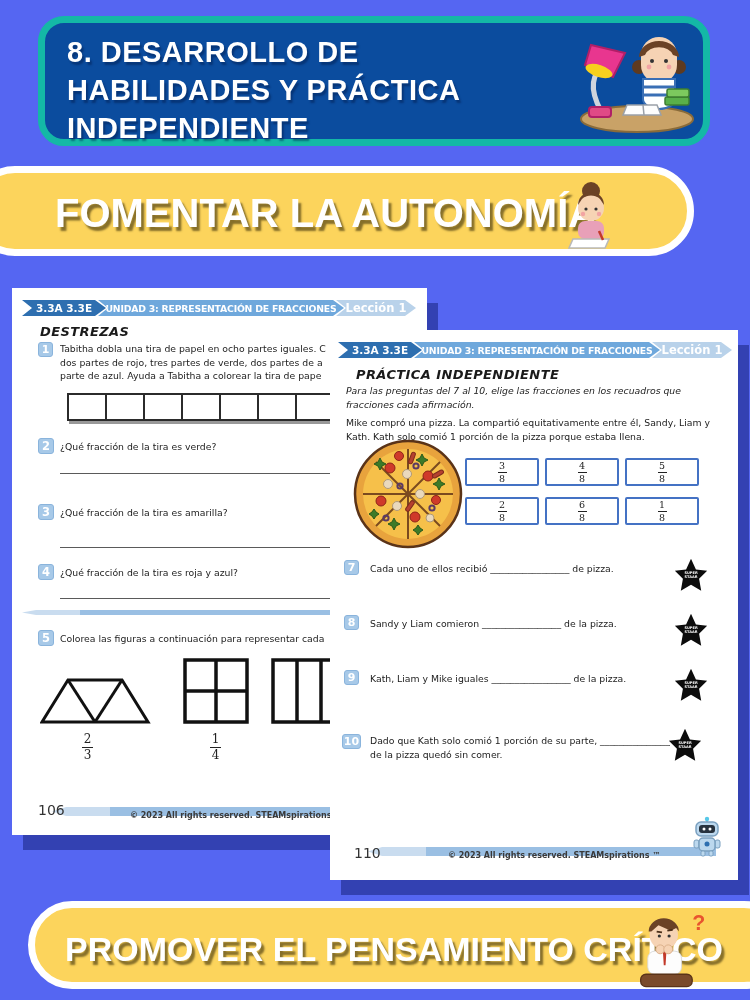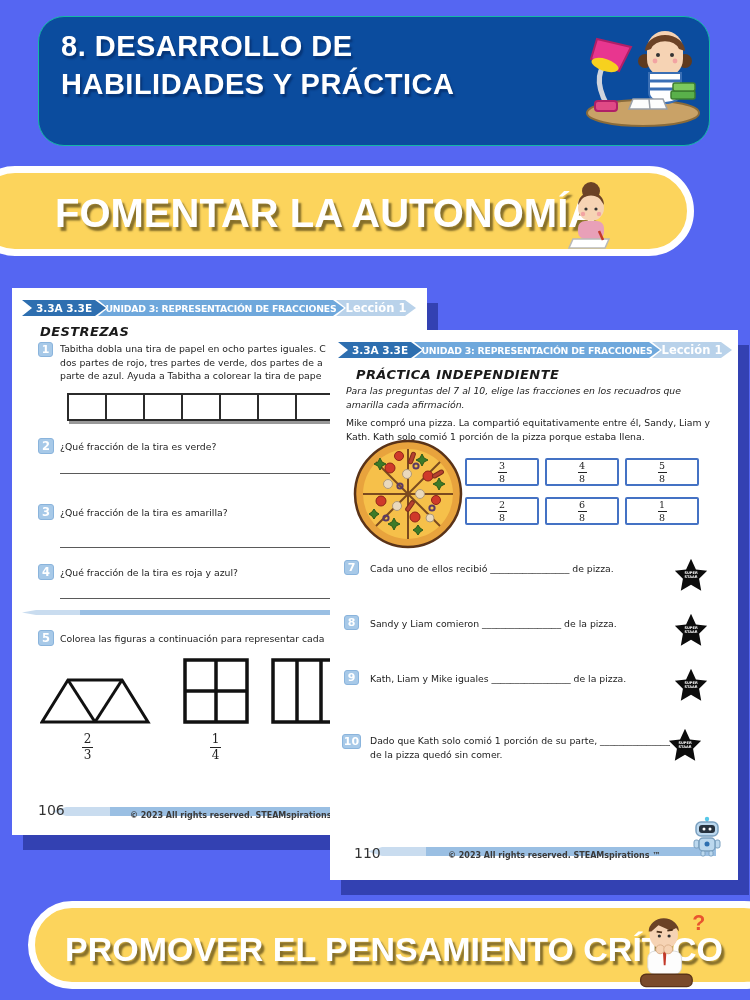--- a/index.html
+++ b/index.html
@@ -2,21 +2,21 @@
 <html><head>
 <meta charset="utf-8">
 <style>
   html,body{margin:0;padding:0;}
   #canvas{position:relative;width:750px;height:1000px;background:#5566f2;overflow:hidden;
           font-family:"DejaVu Sans",sans-serif;}
   .abs{position:absolute;}
 
   
   .banner-blue{left:38px;top:16px;width:672px;height:130px;background:#0b4c9e;
-    border:1px solid #14b8a6;border-radius:26px;box-sizing:border-box;}
+    border:7px solid #14b8a6;border-radius:26px;box-sizing:border-box;}
   .banner-blue .titles{position:absolute;left:22px;top:10px;color:#fff;
     font-family:"Liberation Sans",sans-serif;font-weight:bold;font-size:29px;line-height:38px;
     letter-spacing:.5px;text-shadow:2px 3px 2px rgba(0,25,70,.45);}
   .banner-yellow{background:#fcd45c;border:7px solid #fff;box-sizing:border-box;}
   .banner-yellow .lbl{position:absolute;color:#fff;font-family:"Liberation Sans",sans-serif;
     font-weight:bold;white-space:nowrap;text-shadow:3px 4px 2px rgba(95,78,25,.75);}
 
   
   .page{background:#fff;box-shadow:11px 15px 0 rgba(24,34,125,.55);}
   .pageL{left:12px;top:288px;width:415px;height:547px;z-index:1;}
@@ -53,20 +53,21 @@
 </style>
 </head>
 <body>
 
 <div id="canvas">
 
   <div class="abs banner-blue">
     <div class="titles">
       <div>8. DESARROLLO DE</div>
       <div>HABILIDADES Y PRÁCTICA</div>
+      <div>INDEPENDIENTE</div>
     </div>
     <svg class="abs" style="right:8px;top:4px;" width="128" height="108" viewBox="0 0 128 108">
       <ellipse cx="70" cy="92" rx="56" ry="13" fill="#c9a267" stroke="#8a6b3a" stroke-width="2"></ellipse>
       <path d="M34,84 C22,62 24,46 40,36" fill="none" stroke="#cfd4dd" stroke-width="5"></path>
       <polygon points="24,18 58,26 46,50 18,38" fill="#e8368f" stroke="#b01f67" stroke-width="2"></polygon>
       <ellipse cx="32" cy="44" rx="14" ry="6" fill="#f7d11e" transform="rotate(18 32 44)"></ellipse>
       <rect x="22" y="80" width="22" height="10" rx="3" fill="#e04a86" stroke="#b01f67" stroke-width="2"></rect>
       <circle cx="72" cy="40" r="7" fill="#5e3a1f"></circle>
       <circle cx="112" cy="40" r="7" fill="#5e3a1f"></circle>
       <path d="M74,28 a18,18 0 0 1 36,0 l0,10 a18,18 0 0 1 -36,0 z" fill="#f6d3b4"></path>
@@ -182,21 +183,21 @@
   <div class="abs page pageR">
     <div class="abs chevrow" style="left:8px;top:12px;">
       <div class="chev c1">3.3A 3.3E</div>
       <div class="chev c2">UNIDAD 3: REPRESENTACIÓN DE FRACCIONES</div>
       <div class="chev c3">Lección 1</div>
     </div>
     <div class="abs sect-title" style="left:26px;top:37px;">PRÁCTICA INDEPENDIENTE</div>
 
     <div class="abs body-txt italic" style="left:16px;top:54px;">
       <div>Para las preguntas del 7 al 10, elige las fracciones en los recuadros que</div>
-      <div>amarilla cada afirmación.</div>
+      <div>fracciones cada afirmación.</div>
     </div>
     <div class="abs body-txt" style="left:16px;top:86px;">
       <div>Mike compró una pizza. La compartió equitativamente entre él, Sandy, Liam y</div>
       <div>Kath. Kath solo comió 1 porción de la pizza porque estaba llena.</div>
     </div>
 
     <svg class="abs" style="left:22px;top:108px;" width="112" height="112" viewBox="0 0 112 112">
       <circle cx="56" cy="56" r="53" fill="#e8a33d" stroke="#5a3318" stroke-width="2.5"></circle>
       <circle cx="56" cy="56" r="45" fill="#f6c04a"></circle>
       <g stroke="#7a4a1f" stroke-width="2">

